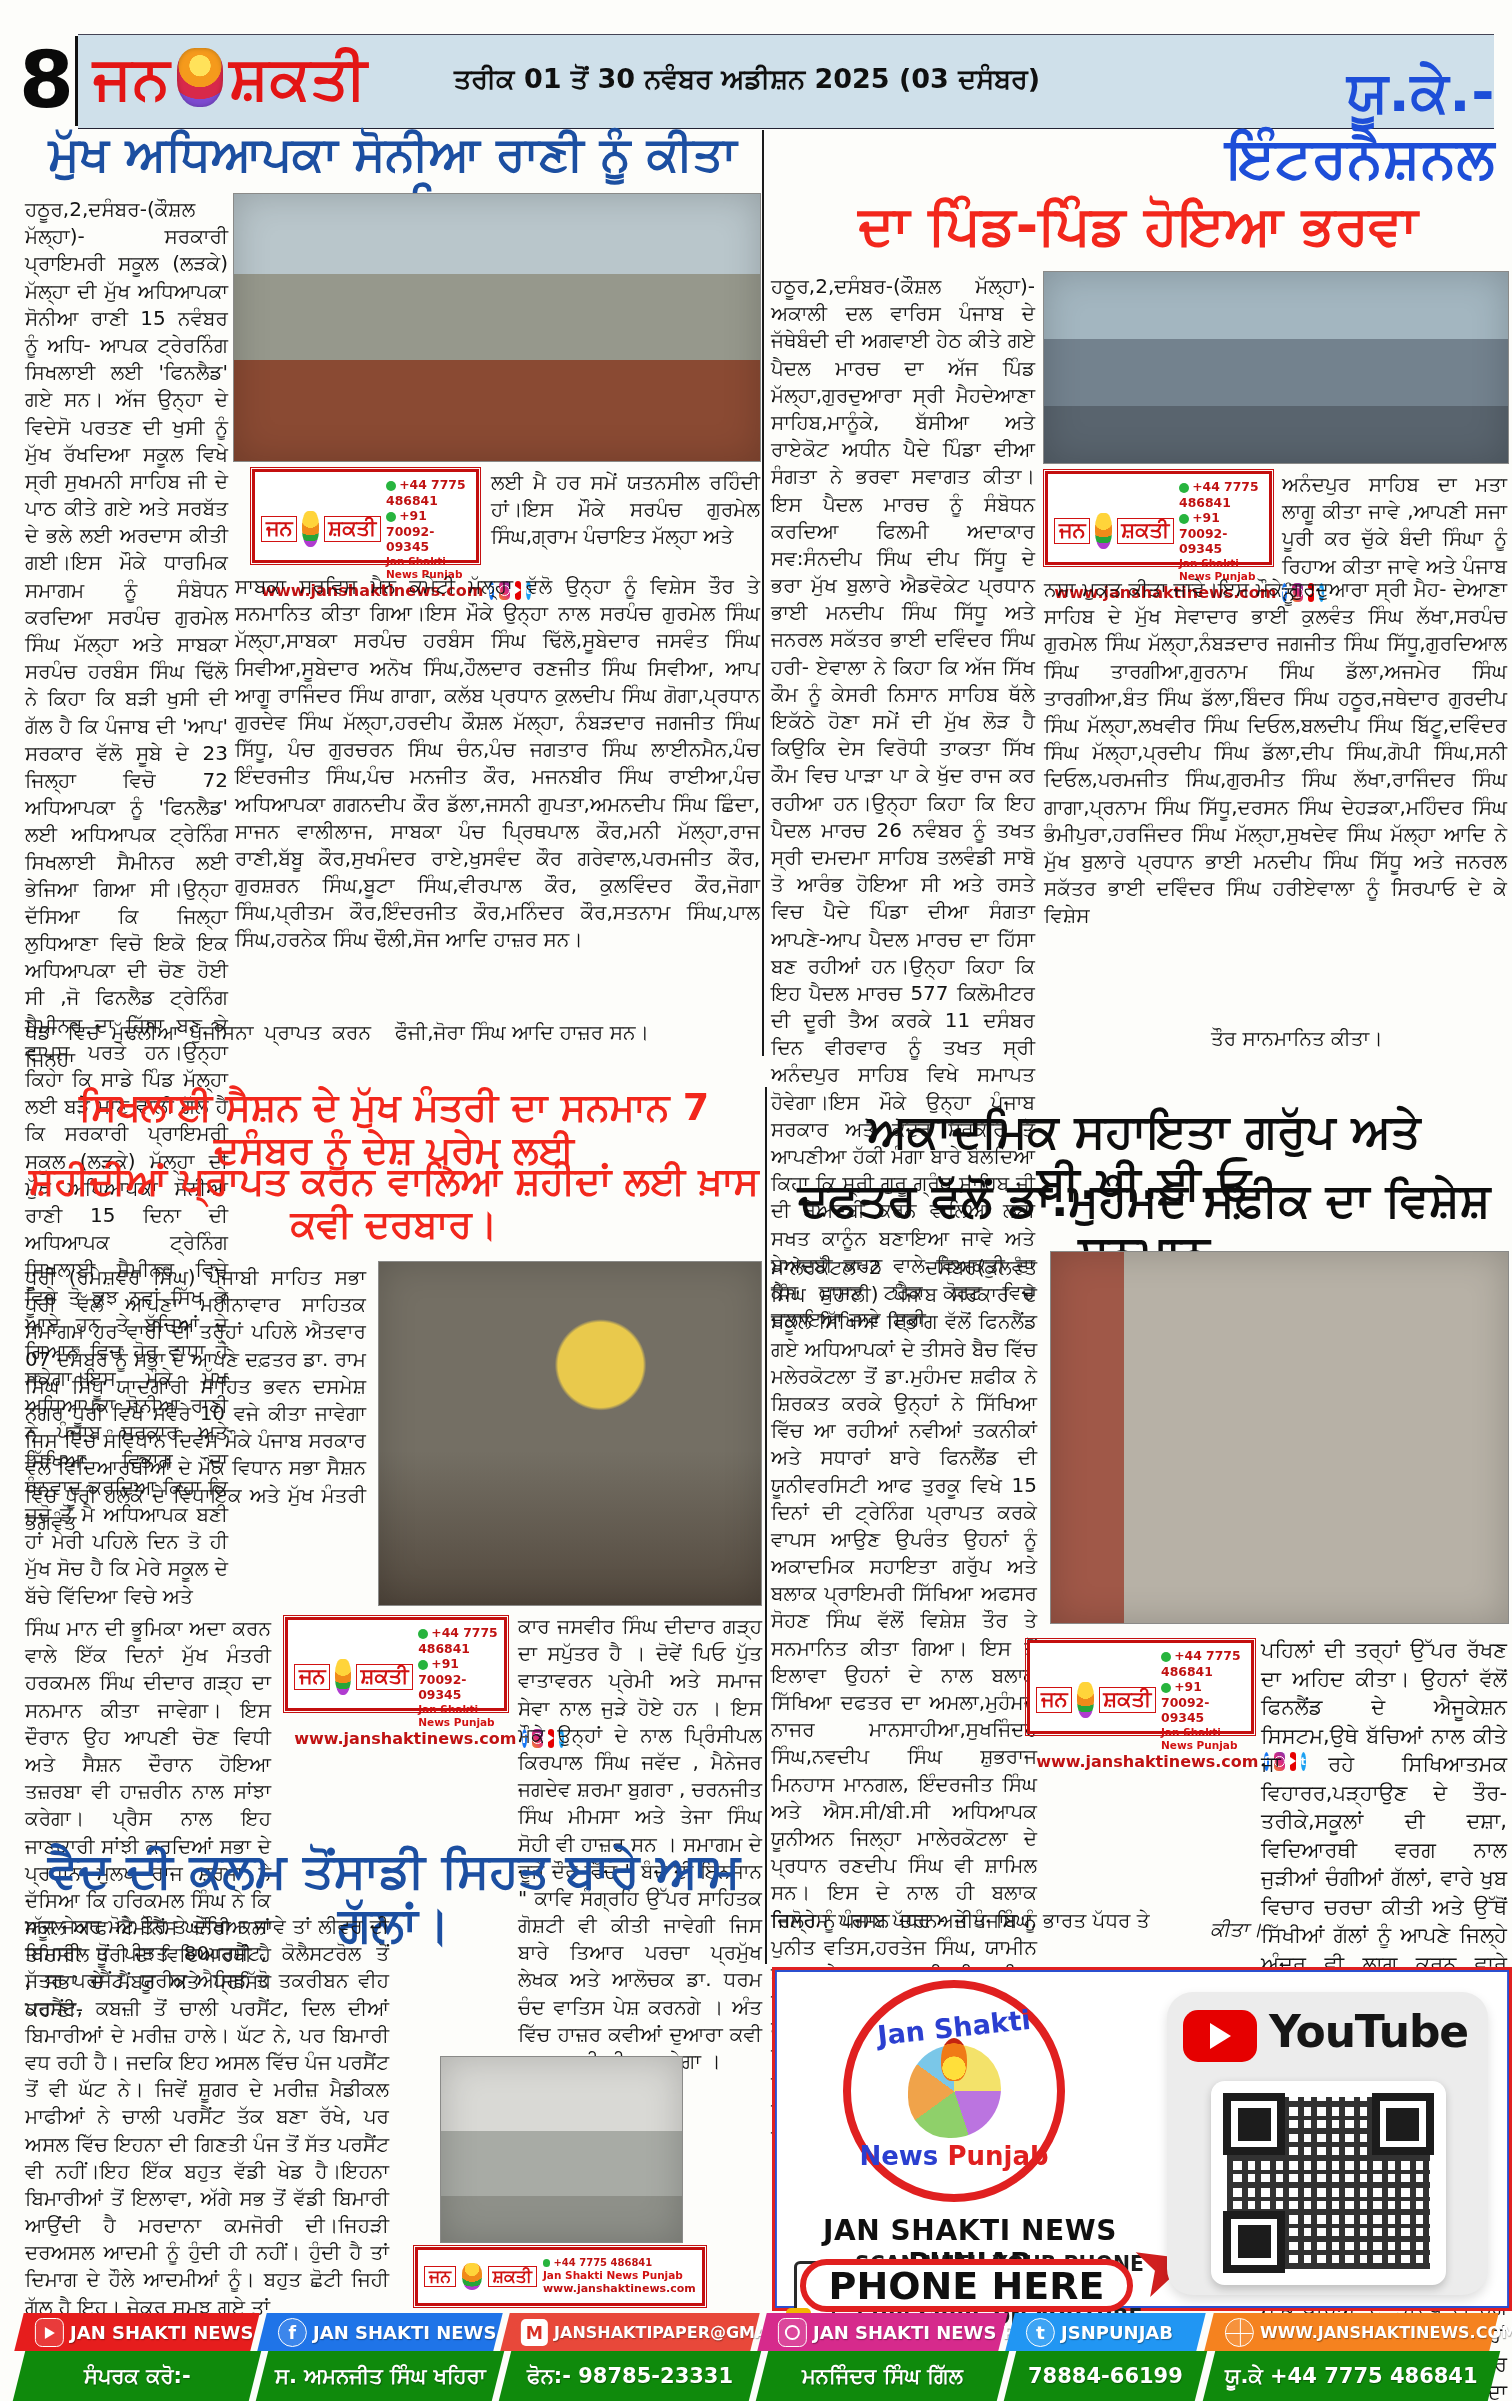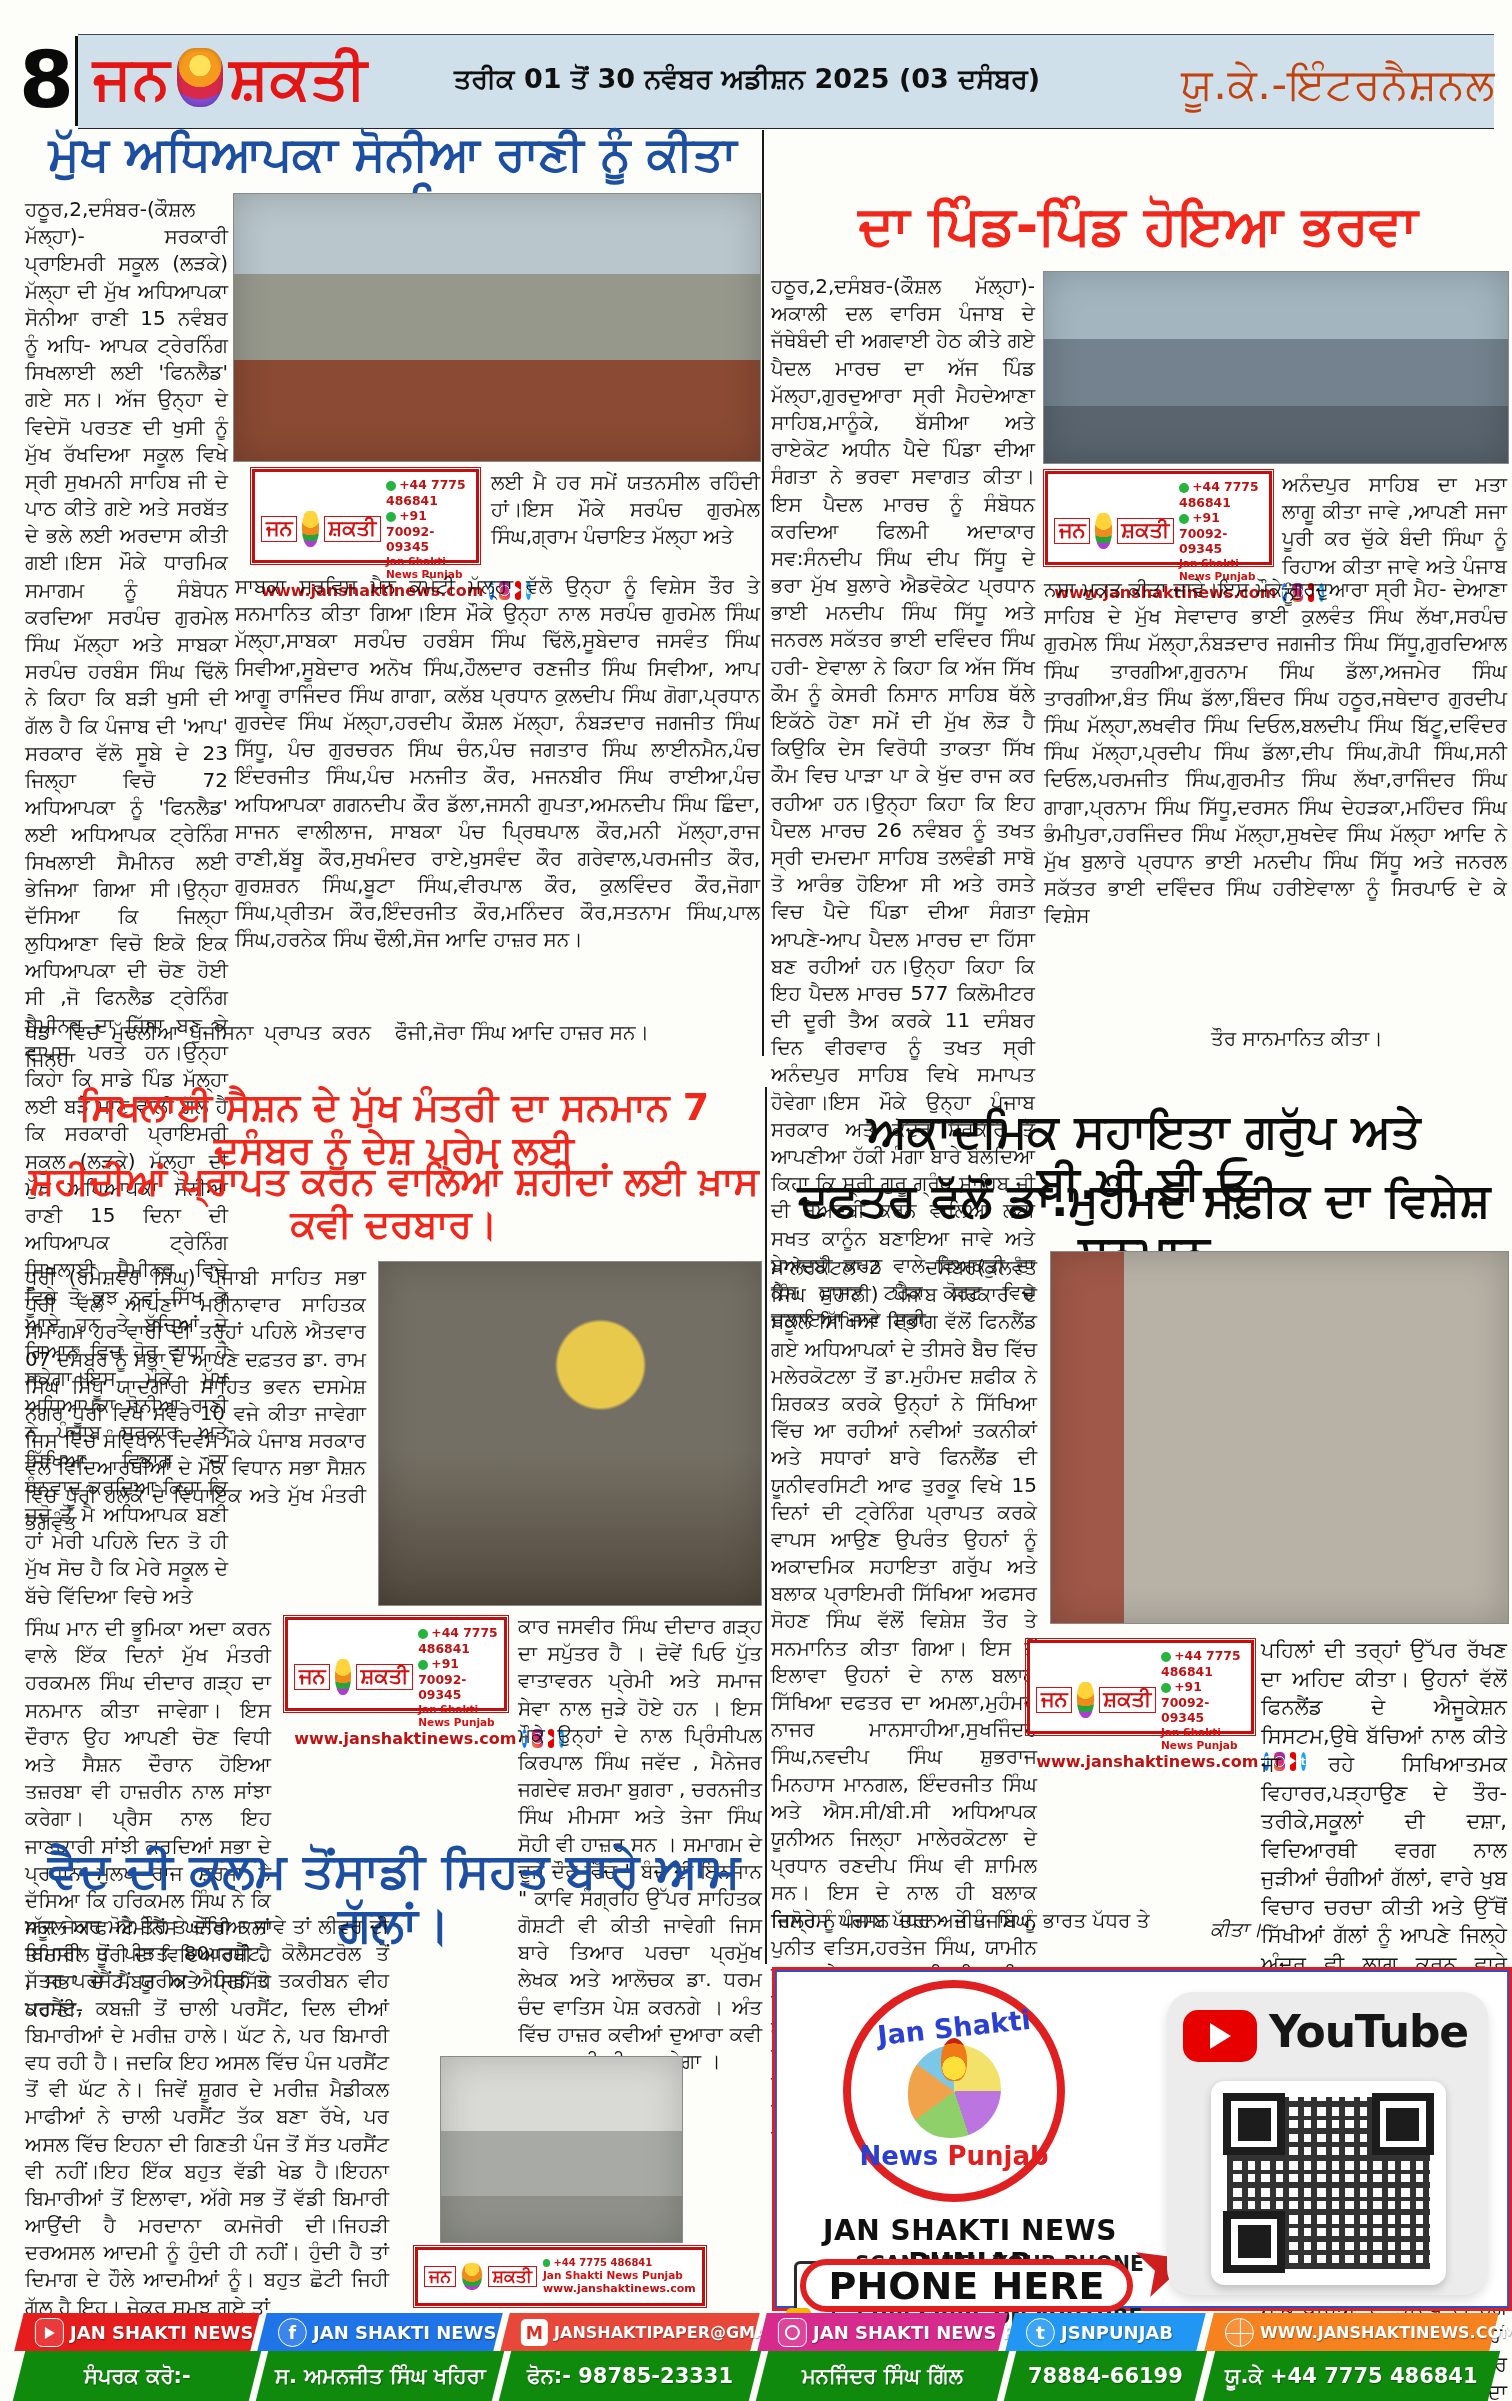--- a/index.html
+++ b/index.html
@@ -8,21 +8,21 @@
   .abs{position:absolute;}
   
   .hdr-band{background:#cfe0ea;border-top:1.2px solid #445;border-bottom:1.9px solid #223;}
   .pgnum{font-size:79px;font-weight:bold;color:#0a0a0a;line-height:1;}
   .hdr-sep{width:2.5px;background:#111;}
   .masthead{font-size:59px;font-weight:bold;color:#e31515;letter-spacing:1.2px;line-height:1;}
   .emblem{width:46px;height:59px;border-radius:38% 38% 45% 45%;
           background:radial-gradient(circle at 50% 30%,#ffe25a 0 22%,#f59a1c 23% 45%,#d8294a 46% 70%,#7d4bd0 71% 100%);
           box-shadow:inset 0 0 5px #0004;}
   .dateline{font-size:27px;font-weight:bold;color:#101010;}
-  .edition{font-size:43px;font-weight:normal;color:#c2410c;letter-spacing:0.6px;}
+  .edition{font-size:56px;font-weight:bold;color:#1d4ed8;letter-spacing:0.6px;}
   
   .hl{font-weight:bold;text-align:center;line-height:1.12;}
   .hl-blue{color:#1c4fa1;}
   .hl-red{color:#f2271c;}
   .hl-black{color:#0d0d0d;}
   
   .bt{font-size:20px;line-height:1.36;color:#141414;text-align:justify;word-break:break-word;}
   .bt-big{font-size:21px;}
   
   .photo{border:1.2px solid #8a8a88;box-shadow:inset 0 0 37px #0003;}

